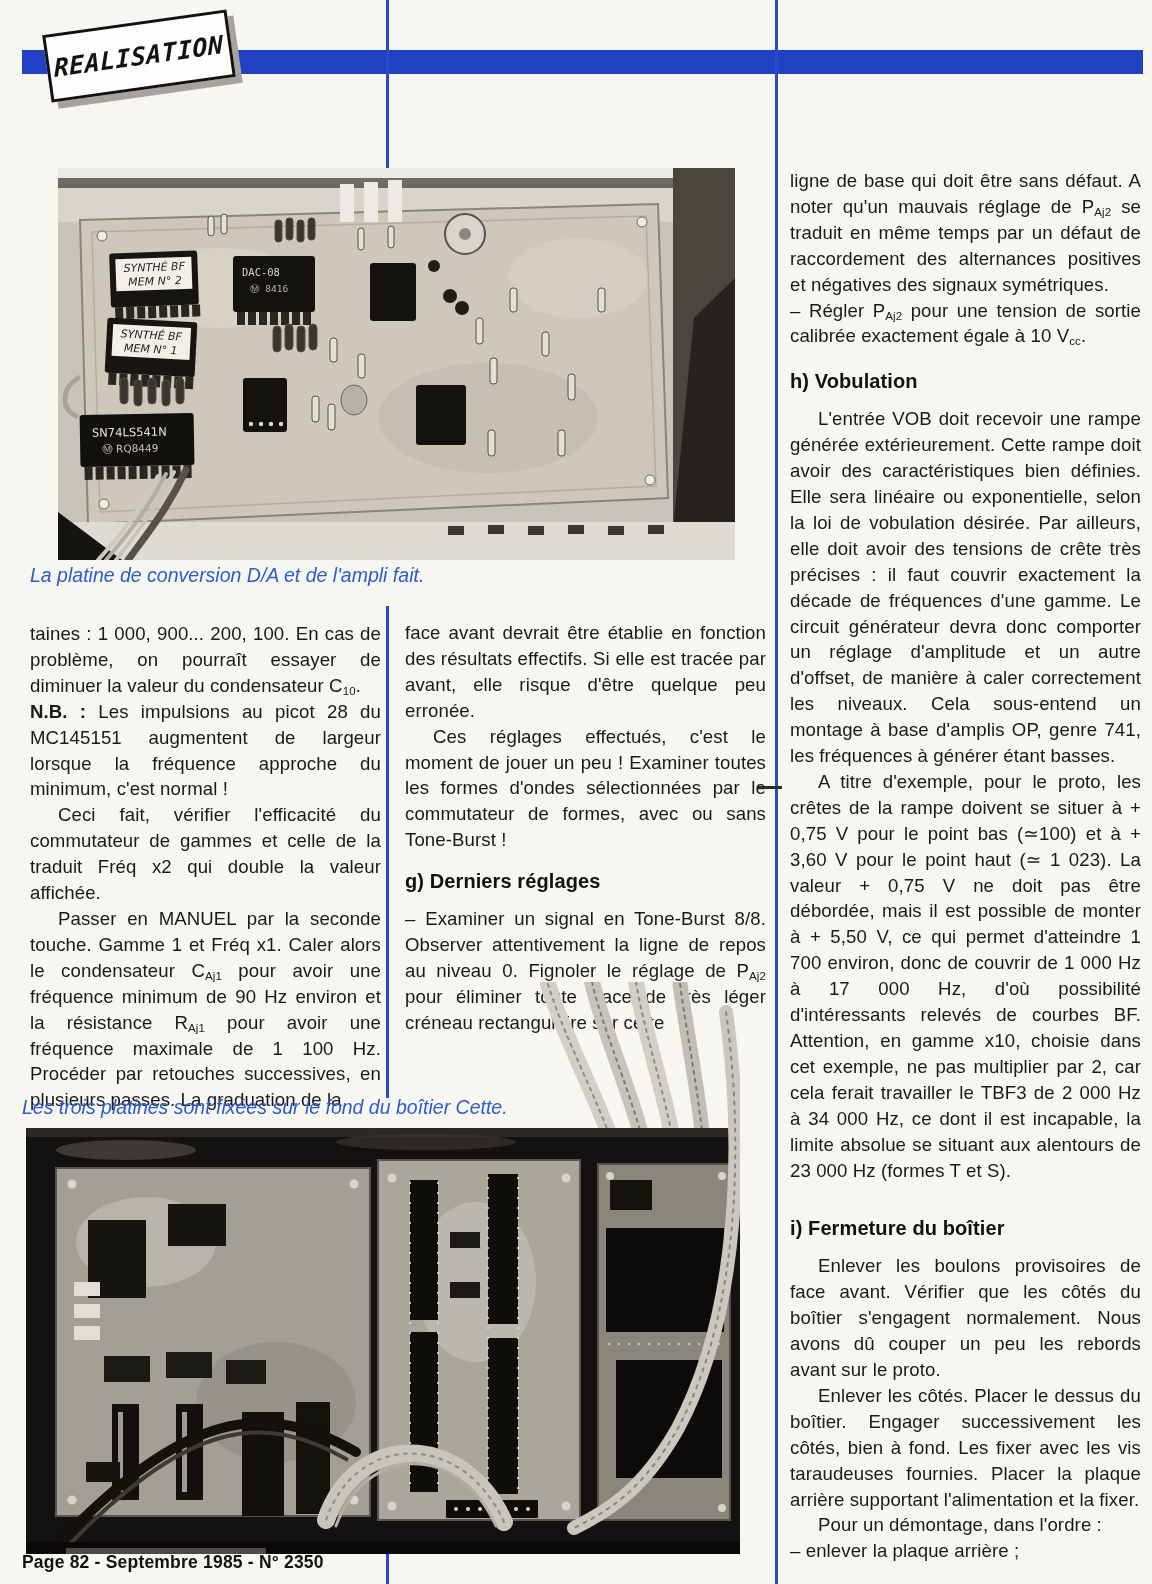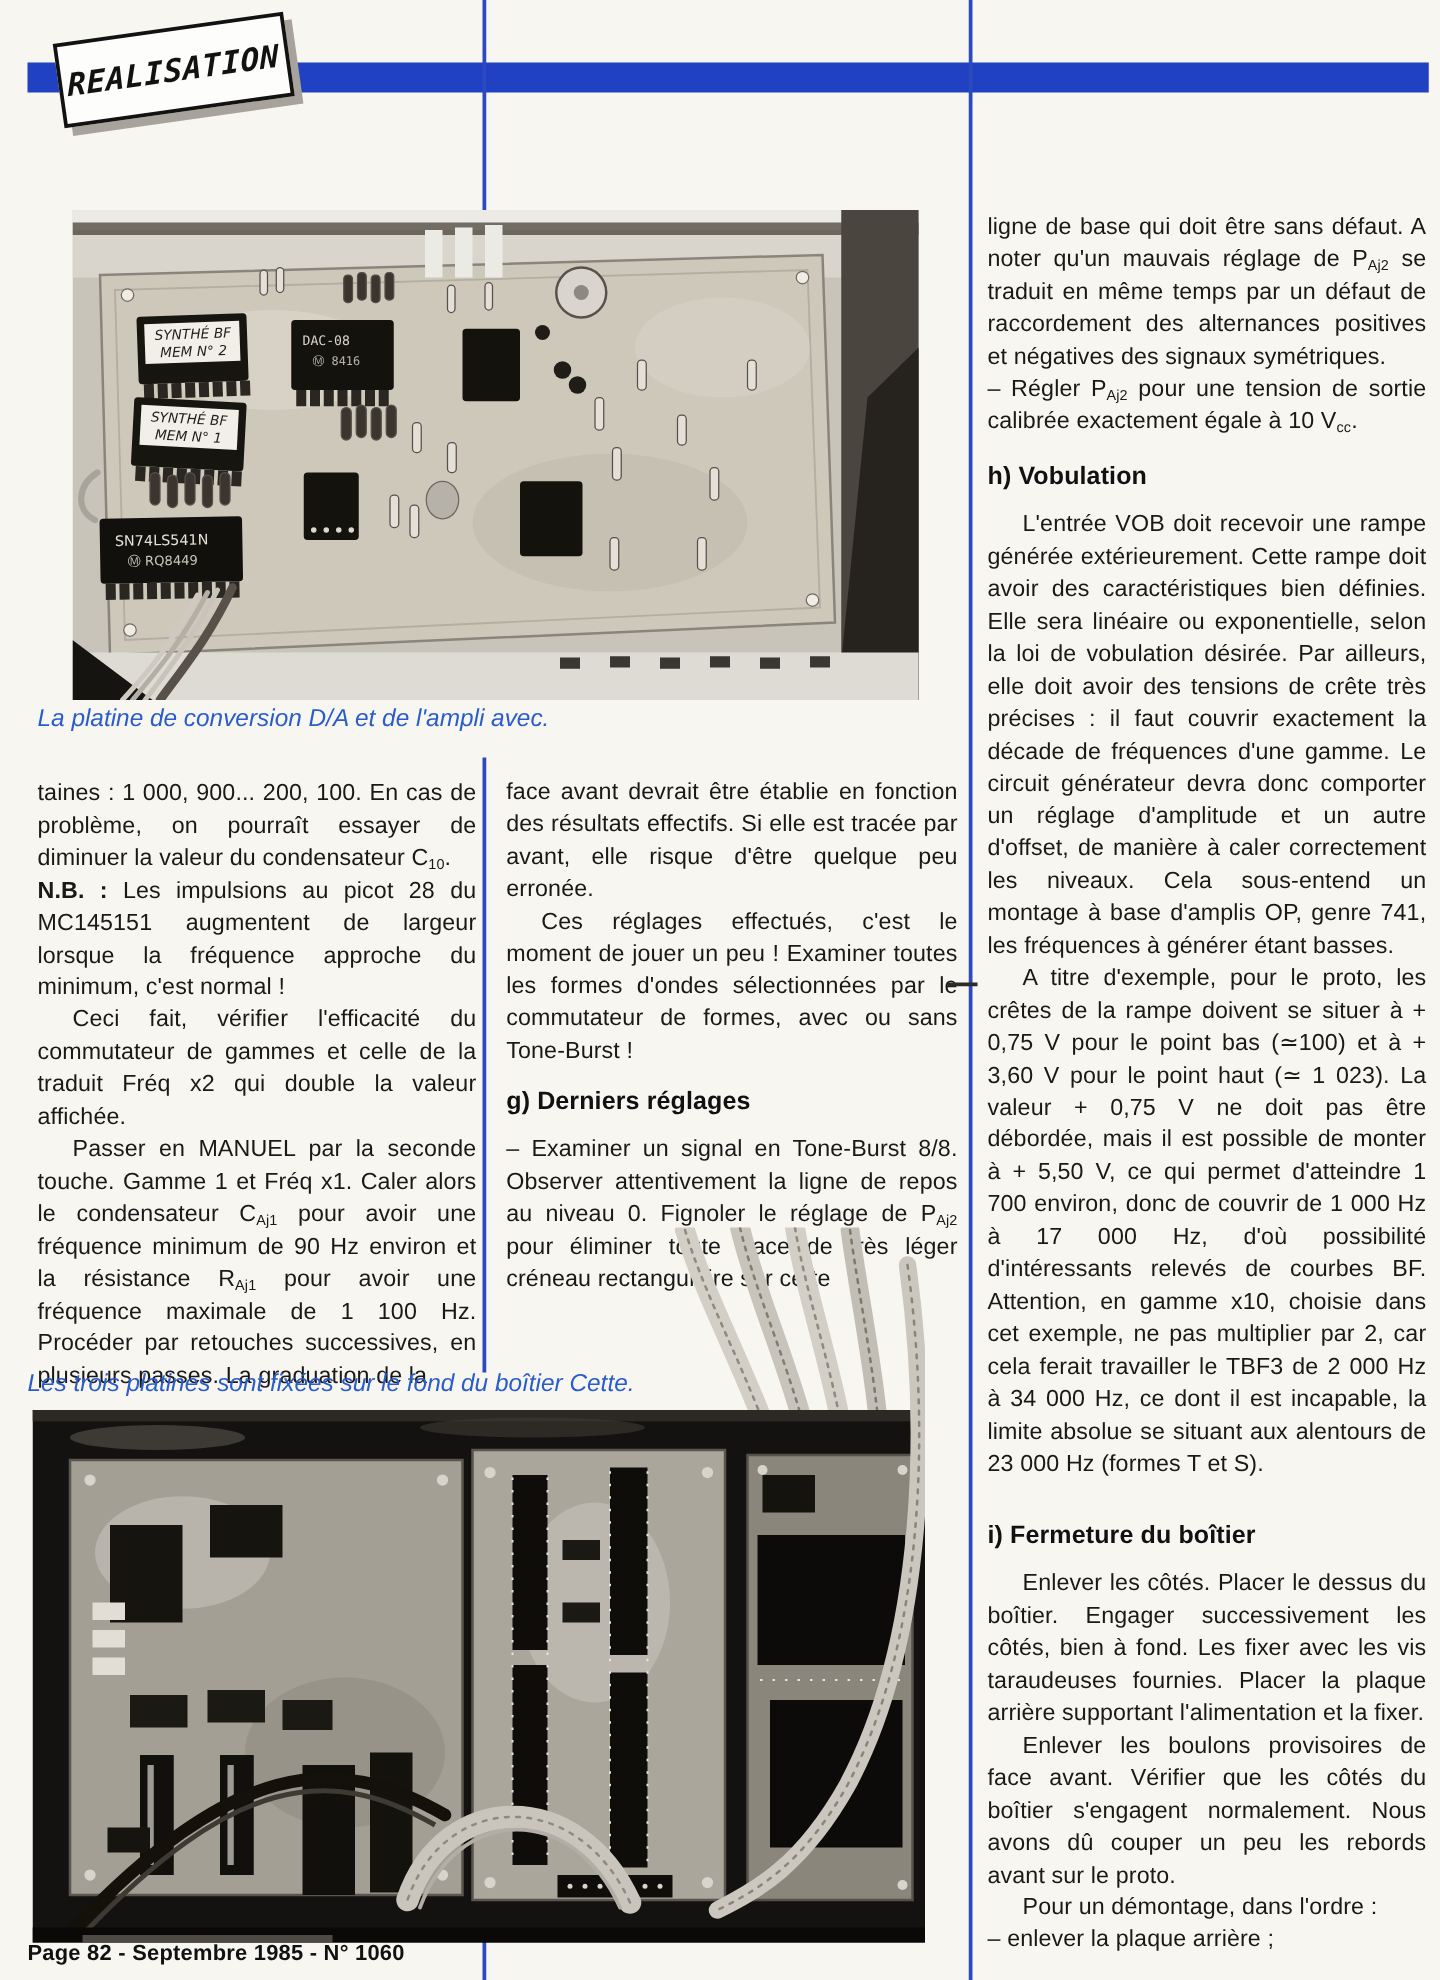--- a/index.html
+++ b/index.html
@@ -219,21 +219,21 @@
   <g fill="none" stroke-linecap="round">
     <path d="M128,302 C110,340 92,362 70,392" stroke="#57514a" stroke-width="7"></path>
     <path d="M116,304 C96,342 80,364 58,392" stroke="#c9c4bb" stroke-width="4"></path>
     <path d="M108,306 C88,344 70,366 48,392" stroke="#b4afa5" stroke-width="4"></path>
     <path d="M100,308 C80,346 62,368 40,392" stroke="#cfcac1" stroke-width="4"></path>
     <path d="M20,210 C4,220 2,240 18,248" stroke="#a9a49b" stroke-width="5"></path>
   </g>
 </svg>
 
 <div class="abs caption" style="left:30px;top:564px;">
-  <span>La platine de conversion D/A et de l'ampli avec.</span>
+  <span>La platine de conversion D/A et de l'ampli fait.</span>
 </div>
 
 <div class="abs col" style="left:30px;top:584px;width:351px;margin-top:37px;">
   <p>taines : 1 000, 900... 200, 100. En cas de problème, on pourraît essayer de diminuer la valeur du condensateur C<sub>10</sub>.</p>
   <p><strong>N.B. :</strong> Les impulsions au picot 28 du MC145151 augmentent de largeur lorsque la fréquence approche du minimum, c'est normal !</p>
   <p class="ind">Ceci fait, vérifier l'efficacité du commutateur de gammes et celle de la traduit Fréq x2 qui double la valeur affichée.</p>
   <p class="ind">Passer en MANUEL par la seconde touche. Gamme 1 et Fréq x1. Caler alors le condensateur C<sub>Aj1</sub> pour avoir une fréquence minimum de 90 Hz environ et la résistance R<sub>Aj1</sub> pour avoir une fréquence maximale de 1 100 Hz. Procéder par retouches successives, en plusieurs passes. La graduation de la</p>
 </div>
 
 <div class="abs col" style="left:405px;top:620px;width:361px;">
@@ -243,22 +243,22 @@
   <p>– Examiner un signal en Tone-Burst 8/8. Observer attentivement la ligne de repos au niveau 0. Fignoler le réglage de P<sub>Aj2</sub> pour éliminer toute trace de très léger créneau rectangulaire sur cette</p>
 </div>
 
 <div class="abs col" style="left:790px;top:168px;width:351px;">
   <p>ligne de base qui doit être sans défaut. A noter qu'un mauvais réglage de P<sub>Aj2</sub> se traduit en même temps par un défaut de raccordement des alternances positives et négatives des signaux symétriques.</p>
   <p>– Régler P<sub>Aj2</sub> pour une tension de sortie calibrée exactement égale à 10 V<sub>cc</sub>.</p>
   <h3 class="sect" style="margin-top:20px;">h) Vobulation</h3>
   <p class="ind">L'entrée VOB doit recevoir une rampe générée extérieurement. Cette rampe doit avoir des caractéristiques bien définies. Elle sera linéaire ou exponentielle, selon la loi de vobulation désirée. Par ailleurs, elle doit avoir des tensions de crête très précises : il faut couvrir exactement la décade de fréquences d'une gamme. Le circuit générateur devra donc comporter un réglage d'amplitude et un autre d'offset, de manière à caler correctement les niveaux. Cela sous-entend un montage à base d'amplis OP, genre 741, les fréquences à générer étant basses.</p>
   <p class="ind">A titre d'exemple, pour le proto, les crêtes de la rampe doivent se situer à + 0,75 V pour le point bas (≃100) et à + 3,60 V pour le point haut (≃ 1 023). La valeur + 0,75 V ne doit pas être débordée, mais il est possible de monter à + 5,50 V, ce qui permet d'atteindre 1 700 environ, donc de couvrir de 1 000 Hz à 17 000 Hz, d'où possibilité d'intéressants relevés de courbes BF. Attention, en gamme x10, choisie dans cet exemple, ne pas multiplier par 2, car cela ferait travailler le TBF3 de 2 000 Hz à 34 000 Hz, ce dont il est incapable, la limite absolue se situant aux alentours de 23 000 Hz (formes T et S).</p>
   <h3 class="sect" style="margin-top:33px;">i) Fermeture du boîtier</h3>
+  <p class="ind">Enlever les boulons provisoires de face avant. Vérifier que les côtés du boîtier s'engagent normalement. Nous avons dû couper un peu les rebords avant sur le proto.</p>
   <p class="ind">Enlever les côtés. Placer le dessus du boîtier. Engager successivement les côtés, bien à fond. Les fixer avec les vis taraudeuses fournies. Placer la plaque arrière supportant l'alimentation et la fixer.</p>
-  <p class="ind">Enlever les boulons provisoires de face avant. Vérifier que les côtés du boîtier s'engagent normalement. Nous avons dû couper un peu les rebords avant sur le proto.</p>
   <p class="ind">Pour un démontage, dans l'ordre :</p>
   <p>– enlever la plaque arrière ;</p>
 
 </div>
 
 <div class="abs dash-artifact" style="left:758px;top:786px;"></div>
 
 <div class="abs caption" style="left:22px;top:1096px;">
   <span>Les trois platines sont fixées sur le fond du boîtier Cette.</span>
 </div>
@@ -362,14 +362,14 @@
     <path d="M478,540 C436,448 330,450 300,538" stroke="#c9c5bc" stroke-width="18"></path>
     <path d="M478,540 C436,448 330,450 300,538" stroke="#8f8a81" stroke-width="2" stroke-dasharray="3 6"></path>
     <path d="M470,544 C432,460 340,462 310,544" stroke="#b3aea5" stroke-width="3"></path>
   </g>
 
   <rect x="0" y="560" width="714" height="12" fill="#0a0908"></rect>
   <rect x="40" y="566" width="200" height="6" fill="#7a756c" opacity="0.6"></rect>
 </svg>
 
 <div class="abs footer" style="left:22px;top:1552px;">
-  <span>Page 82 - Septembre 1985 - N° 1060</span>
+  <span>Page 82 - Septembre 1985 - N° 2350</span>
 </div>
 
 </body></html>

